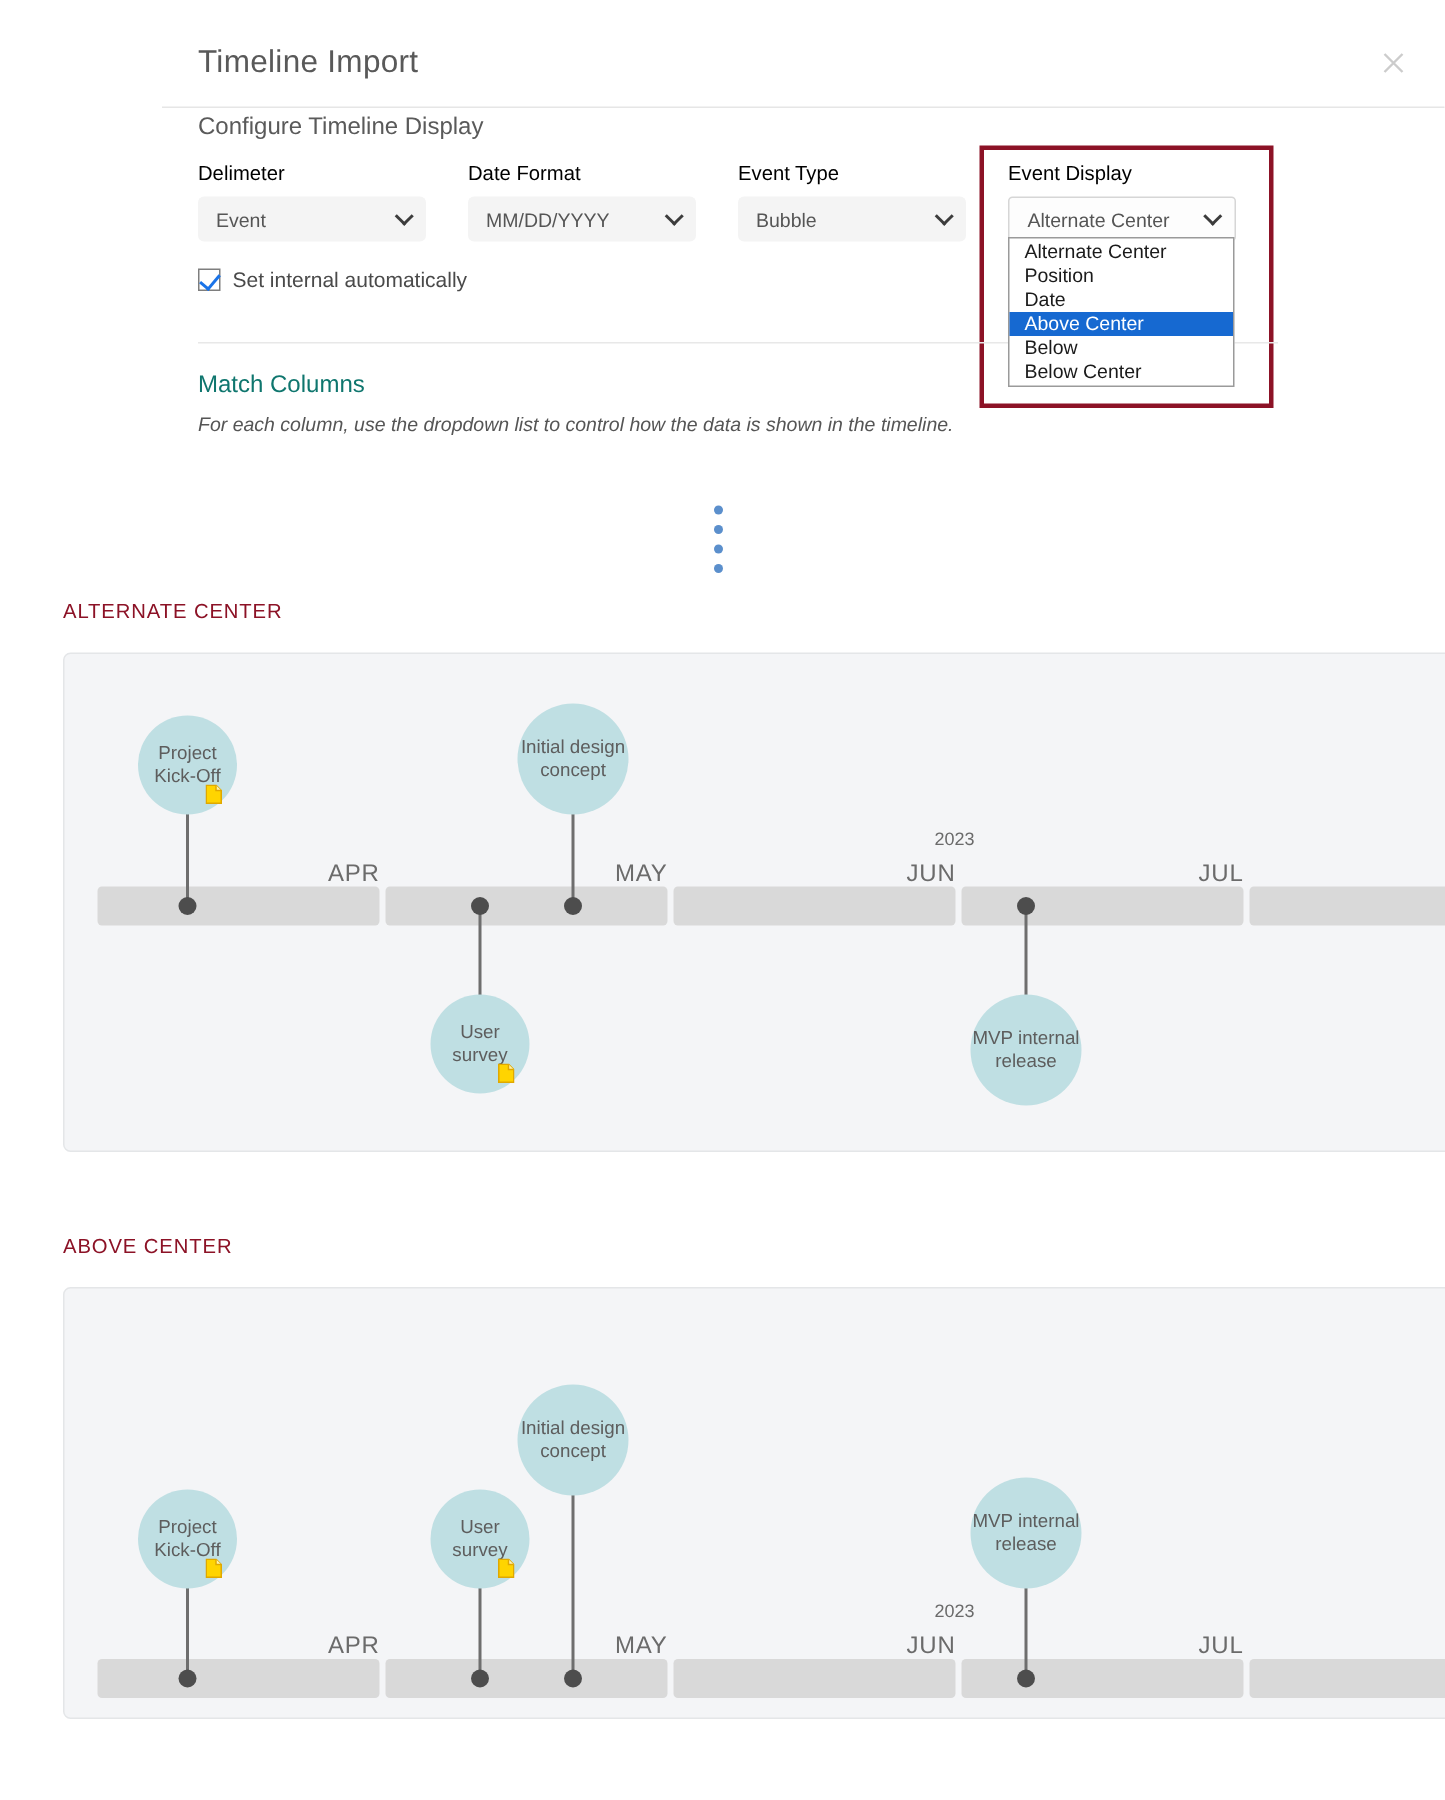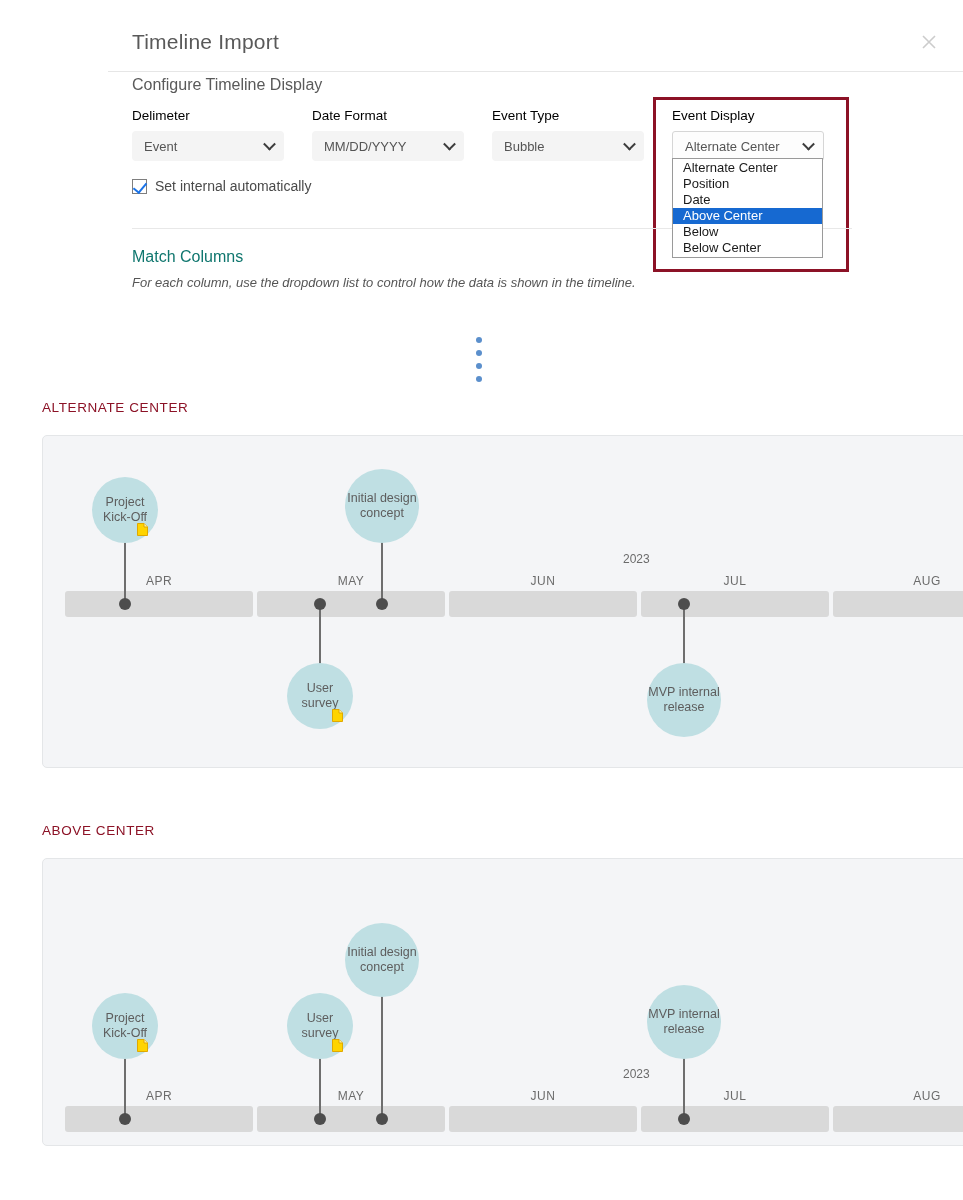--- a/index.html
+++ b/index.html
@@ -136,22 +136,22 @@
     background: #f4f5f7;
     border: 1px solid #e4e6e8;
     border-radius: 5px;
   }
   .month-cell {
     position: absolute; top: 0; height: 26px;
     background: #d9d9d9;
     border-radius: 3px;
   }
   .month-name {
-    position: absolute; font-size: 12px; color: #6b6b6b;
-    letter-spacing: .5px; text-align: center;
+    position: absolute; font-size: 16px; color: #6b6b6b;
+    letter-spacing: .5px; text-align: right;
   }
   .year-label {
     position: absolute; font-size: 12px; color: #6b6b6b;
   }
 
   .event-dot {
     position: absolute; width: 12px; height: 12px; border-radius: 50%;
     background: #4d4d4d; z-index: 5;
   }
   .event-stem {

